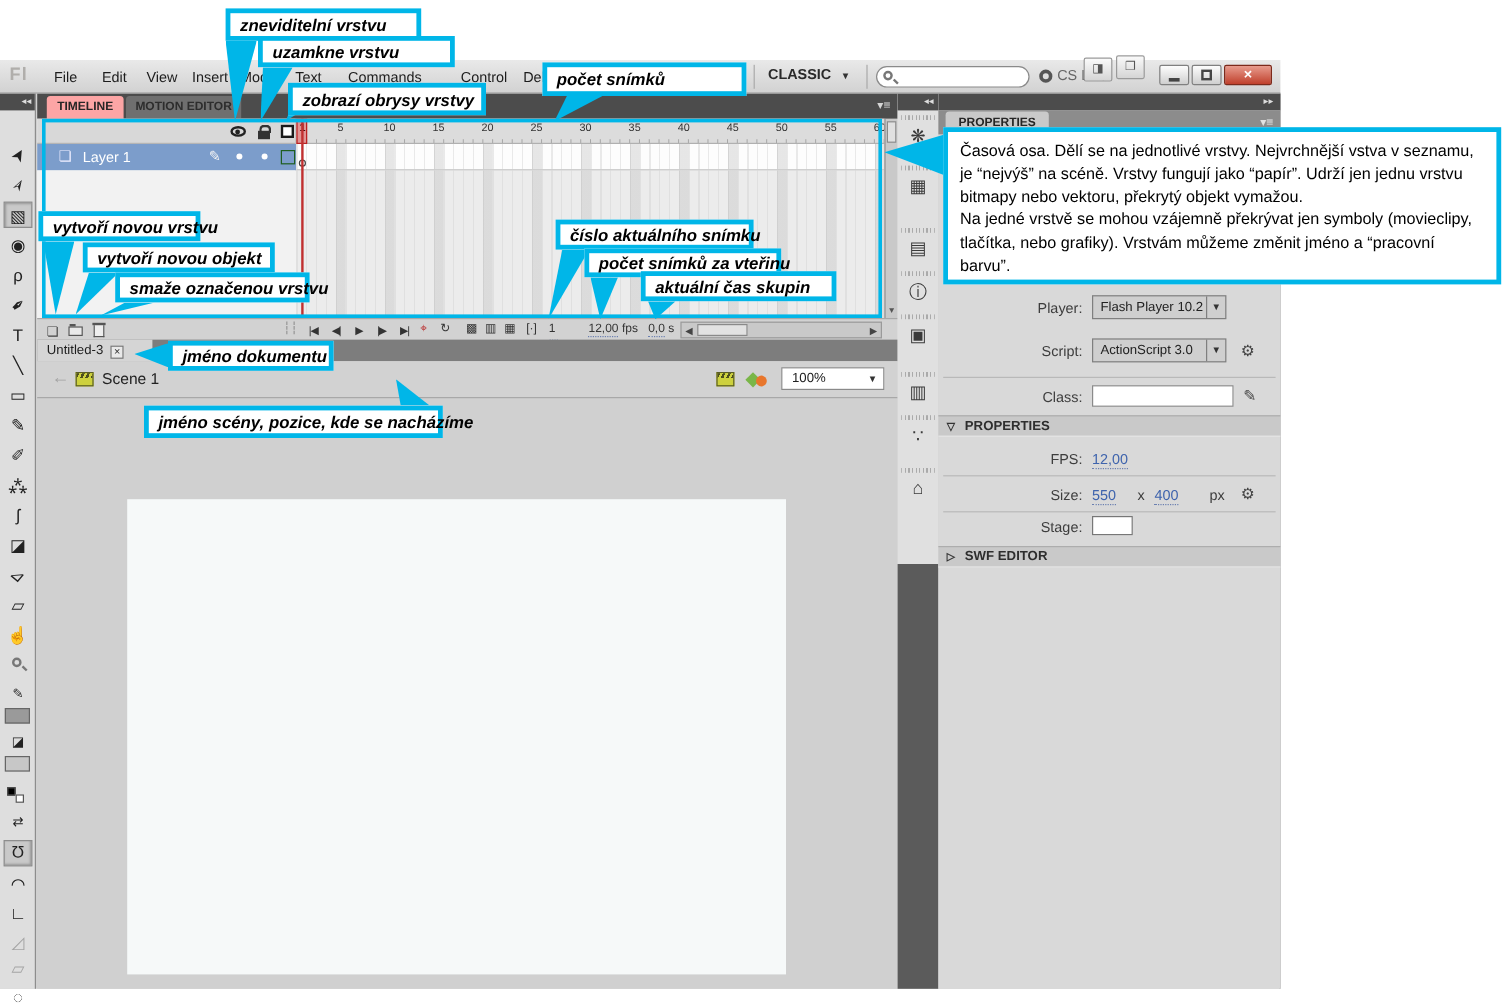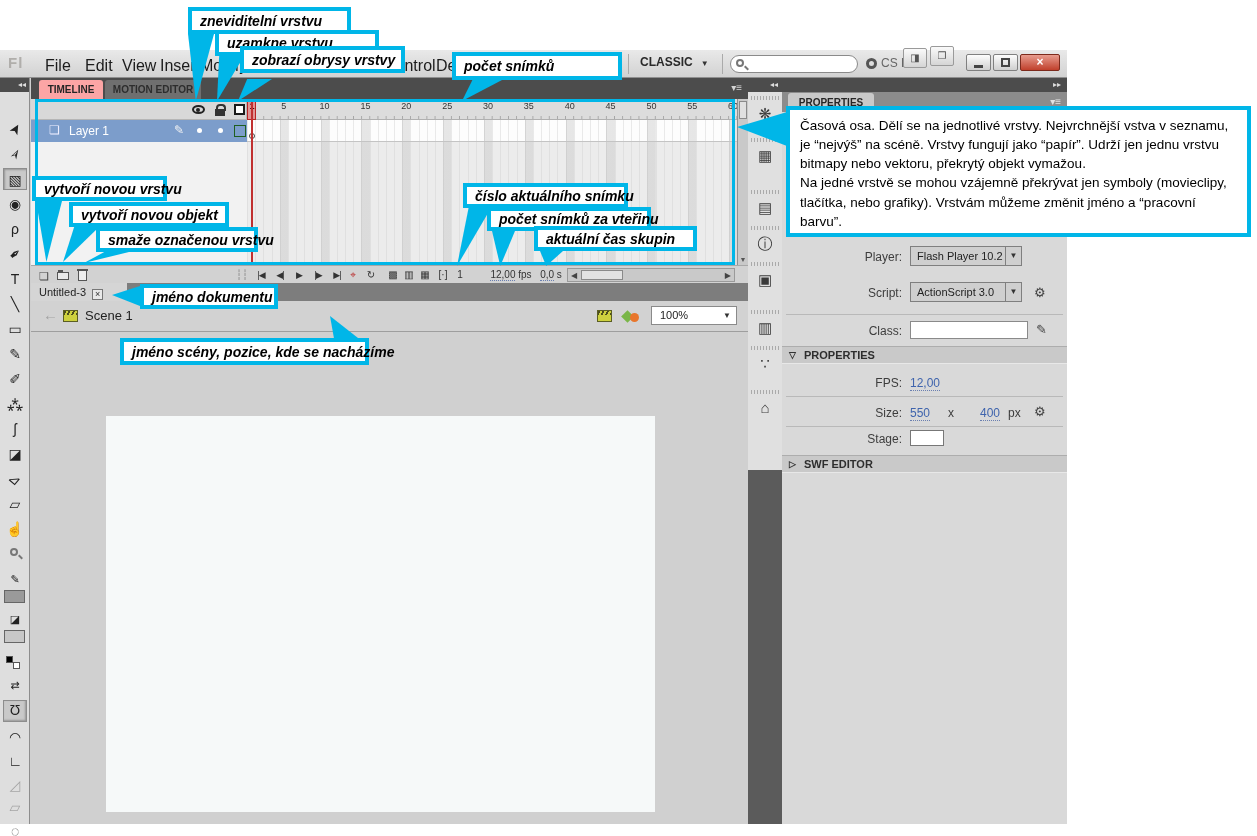--- a/index.html
+++ b/index.html
@@ -4,21 +4,21 @@
 <style>
   * { box-sizing: border-box; margin: 0; padding: 0; }
   html,body { background:#fff; }
   body { font-family:"Liberation Sans", sans-serif; }
   #screen { position:relative; width:1257px; height:836px; background:#ffffff; overflow:hidden; }
 
   
   #menubar { position:absolute; left:0; top:50px; width:1067px; height:28px;
     background:linear-gradient(#e9e9e9,#d2d2d2); border-bottom:1px solid #8f8f8f; z-index:5; }
   #app-logo { position:absolute; left:8px; top:4px; font-size:15px; font-weight:bold; color:#b0aeab; letter-spacing:1px; }
-  .menu-item { position:absolute; top:7px; font-size:16px; color:#1c1c1c; cursor:default; }
+  .menu-item { position:absolute; top:7px; font-size:12px; color:#1c1c1c; cursor:default; }
   #workspace-switcher { position:absolute; left:640px; top:5px; font-size:12px; font-weight:bold; color:#2a2a2a; }
   #workspace-switcher .dd { font-size:8px; margin-left:8px; color:#333; }
   .bar-sep { position:absolute; top:4px; width:1px; height:20px; background:#aaa; }
   #search-box { position:absolute; left:730px; top:5px; width:128px; height:18px; background:#fff;
     border:1px solid #8a8a8a; border-radius:9px; }
   .mag { position:absolute; width:8px; height:8px; border:2px solid #777; border-radius:50%; }
   .mag::after { content:""; position:absolute; left:6px; top:6px; width:5px; height:2px; background:#777; transform:rotate(45deg); }
   #search-box .mag { left:5px; top:3px; }
   #cs-live { position:absolute; left:866px; top:6px; font-size:12px; color:#666; }
   #cs-live .ring { display:inline-block; width:11px; height:11px; border:3px solid #555; border-radius:50%; vertical-align:-2px; margin-right:4px; }
@@ -420,21 +420,21 @@
       </div>
       <div class="prop-row" style="top:294px">
         <span class="prop-label">FPS:</span>
         <span class="blue-val" style="position:absolute;left:128px;top:4px">12,00</span>
       </div>
       <div class="divider" style="top:318px"></div>
       <div class="prop-row" style="top:324px">
         <span class="prop-label">Size:</span>
         <span class="blue-val" style="position:absolute;left:128px;top:4px">550</span>
         <span style="position:absolute;left:166px;top:4px;font-size:12px;color:#3d3d3d">x</span>
-        <span class="blue-val" style="position:absolute;left:198px;top:4px">400</span>
+        <span class="blue-val" style="position:absolute;left:180px;top:4px">400</span>
         <span style="position:absolute;left:226px;top:4px;font-size:12px;color:#3d3d3d">px</span>
         <span class="wrench" style="left:252px;top:2px">⚙</span>
       </div>
       <div class="divider" style="top:348px"></div>
       <div class="prop-row" style="top:350px">
         <span class="prop-label">Stage:</span>
         <span id="stage-swatch"></span>
       </div>
       <div class="sec-head" style="top:377px">
         <span class="tri-ind">▷</span>
@@ -442,21 +442,21 @@
       </div>
     </div>
   </div>
 
   <div id="tl-outline"></div>
   <div id="callout-layer">
       <div class="co-box" style="left: 188px; top: 7px; width: 163px; height: 27px;">zneviditelní vrstvu</div>
       <div class="tri" style="left: 188px; top: 34px; width: 26px; height: 67px; clip-path: polygon(0px 0px, 100% 0px, 30% 100%);"></div>
       <div class="co-box" style="left: 215px; top: 30px; width: 164px; height: 26px;">uzamkne vrstvu</div>
       <div class="tri" style="left: 217px; top: 56px; width: 27px; height: 45px; clip-path: polygon(8% 0px, 100% 0px, 0px 100%);"></div>
-      <div class="co-box" style="left: 240px; top: 46px; width: 165px; height: 27px;">zobrazí obrysy vrstvy</div>
+      <div class="co-box" style="left: 240px; top: 69px; width: 165px; height: 27px;">zobrazí obrysy vrstvy</div>
       <div class="tri" style="left: 238px; top: 79px; width: 34px; height: 22px; clip-path: polygon(27% 0px, 100% 0px, 0px 100%);"></div>
       <div class="co-box" style="left: 452px; top: 52px; width: 170px; height: 28px;">počet snímků</div>
       <div class="tri" style="left: 462px; top: 80px; width: 40px; height: 21px; clip-path: polygon(26% 0px, 100% 0px, 0px 100%);"></div>
       <div class="co-box" style="left: 32px; top: 176px; width: 135px; height: 25px;">vytvoří novou vrstvu</div>
       <div class="tri" style="left: 36px; top: 201px; width: 26px; height: 61px; clip-path: polygon(0px 0px, 100% 0px, 40% 100%);"></div>
       <div class="co-box" style="left: 69px; top: 202px; width: 160px; height: 25px;">vytvoří novou objekt</div>
       <div class="tri" style="left: 63px; top: 227px; width: 36px; height: 35px; clip-path: polygon(31% 0px, 100% 0px, 0px 100%);"></div>
       <div class="co-box" style="left: 96px; top: 227px; width: 162px; height: 25px;">smaže označenou vrstvu</div>
       <div class="tri" style="left: 84px; top: 252px; width: 45px; height: 11px; clip-path: polygon(45% 0px, 100% 0px, 0px 100%);"></div>
       <div class="co-box" style="left: 463px; top: 183px; width: 165px; height: 25px;">číslo aktuálního snímku</div>

